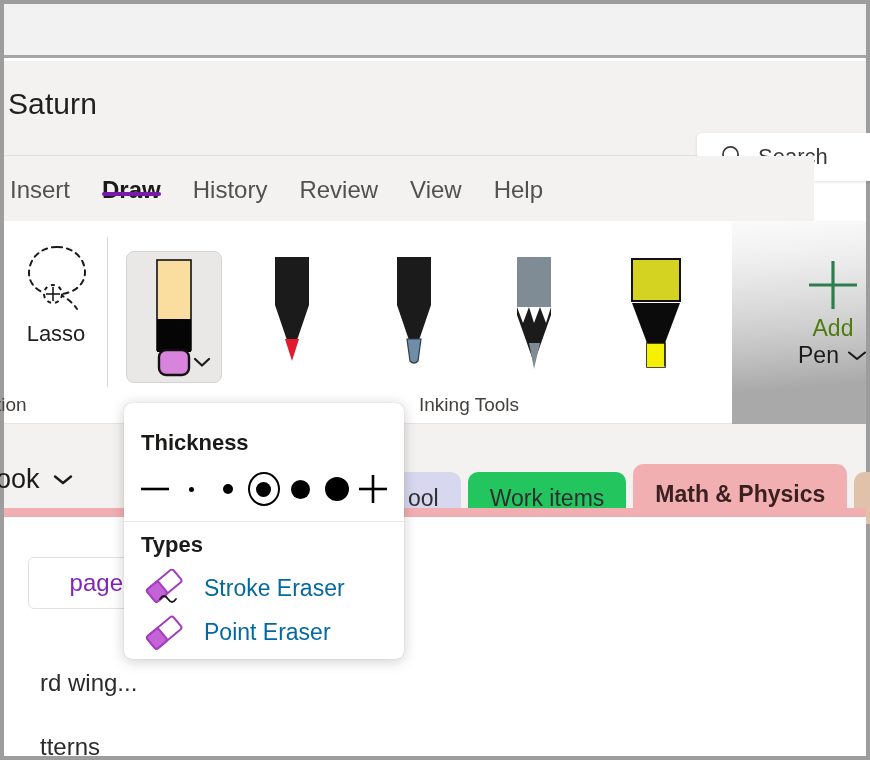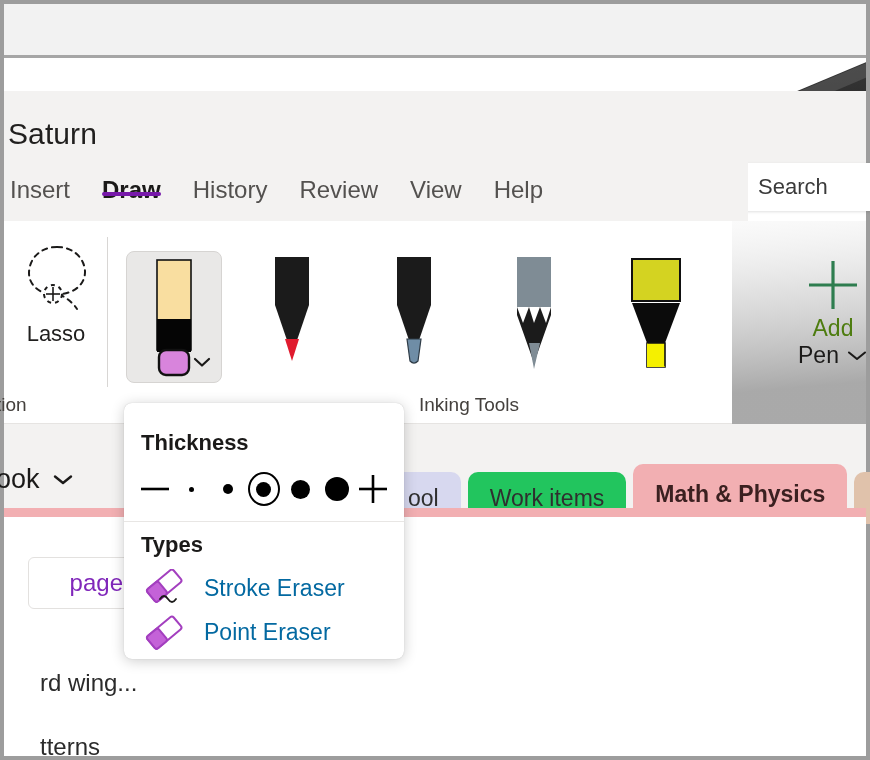--- a/index.html
+++ b/index.html
@@ -39,21 +39,20 @@
     position: absolute; left: 4px; top: 4px; width: 862px; height: 54px;
     background: #f2f2f2;
     border-bottom: 3px solid #a6a6a6;
   }
 
   
   .doc-title-bar {
     position: absolute; left: 4px; top: 61px; width: 862px; height: 95px;
     background: #f3f2f1;
     border-bottom: 1px solid #e2e0de;
-    margin-top: 30px;
   }
   .doc-title {
     position: absolute; left: 4px; top: 26px;
     font-size: 30px; color: #201f1e; letter-spacing: .1px;
     white-space: nowrap;
   }
   .searchbox {
     position: absolute; left: 693px; top: 72px;
     width: 230px; height: 48px;
     background: #ffffff;
@@ -61,21 +60,21 @@
     box-shadow: 0 1px 3px rgba(0,0,0,.12);
     display: flex; align-items: center; gap: 12px;
     padding-left: 23px;
     overflow: hidden;
   }
   .search-icon { width: 26px; height: 26px; flex: 0 0 auto; display:block; }
   .search-ph { font-size: 22px; color: #3a3a3a; white-space: nowrap; }
 
   
   .ribbon-tabs {
-    position: absolute; left: 4px; top: 156px; width: 744px; height: 65px;
+    position: absolute; left: 4px; top: 156px; width: 810px; height: 65px;
     background: #f3f2f1;
     padding-left: 24px;
   }
   .tabrow {
     position: absolute; left: 0; top: 0; height: 65px;
     display: flex; align-items: flex-start;
   }
   .rtab {
     position: relative;
     font-size: 24px; color: #53514f;

